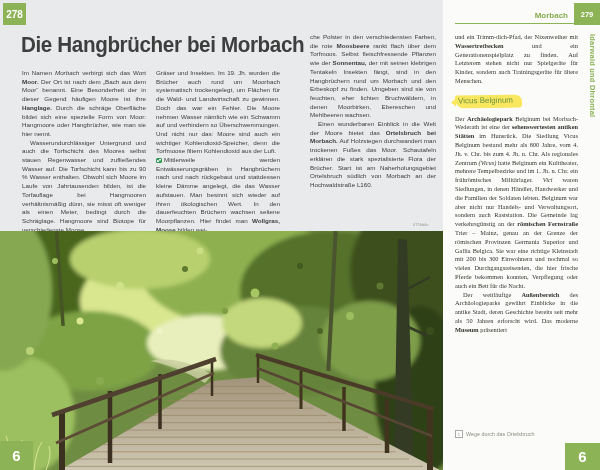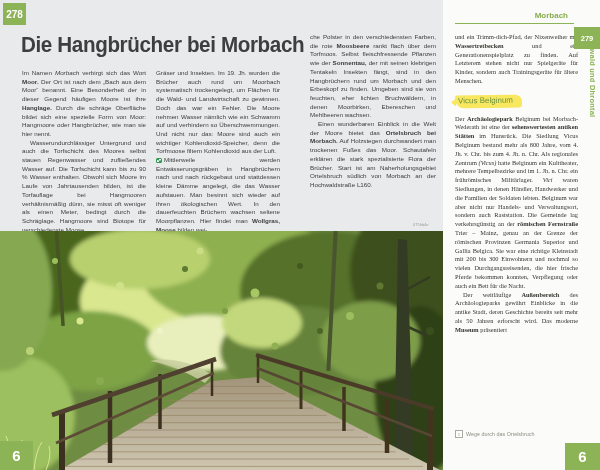--- a/index.html
+++ b/index.html
@@ -4,21 +4,21 @@
 <style>
   html,body{margin:0;padding:0;background:#fbfbf9;}
   .spread{position:relative;width:600px;height:470px;overflow:hidden;
           font-family:"Liberation Sans",sans-serif;background:#fbfbf9;}
   .page-left{position:absolute;left:0;top:0;width:443px;height:470px;background:#e8eaec;}
   .page-right{position:absolute;left:443px;top:0;width:157px;height:470px;background:#fbfbf9;}
 
   .badge{position:absolute;background:#8cb356;color:#fff;font-weight:bold;
          display:flex;align-items:center;justify-content:center;z-index:6;}
   #b278{left:3px;top:3px;width:23px;height:22px;font-size:10px;}
-  #b279{right:0;top:3px;width:26px;height:22px;font-size:7.5px;margin-top:24px;}
+  #b279{right:0;top:3px;width:26px;height:22px;font-size:7.5px;}
   #b6l{left:0;top:441px;width:33px;height:29px;font-size:15px;}
   #b6r{right:0;bottom:0;width:35px;height:27px;font-size:15px;}
 
   .title{position:absolute;left:21px;top:33px;font-size:21.5px;font-weight:bold;color:#3d3e3e;
          letter-spacing:-0.4px;transform:scaleX(.96);transform-origin:left;white-space:nowrap;}
 
   .col{position:absolute;width:124px;font-size:6.25px;line-height:8.7px;color:#3c3c3c;
        text-align:justify;}
   .col p{margin:0;}
   .col p.ind{text-indent:8px;}

